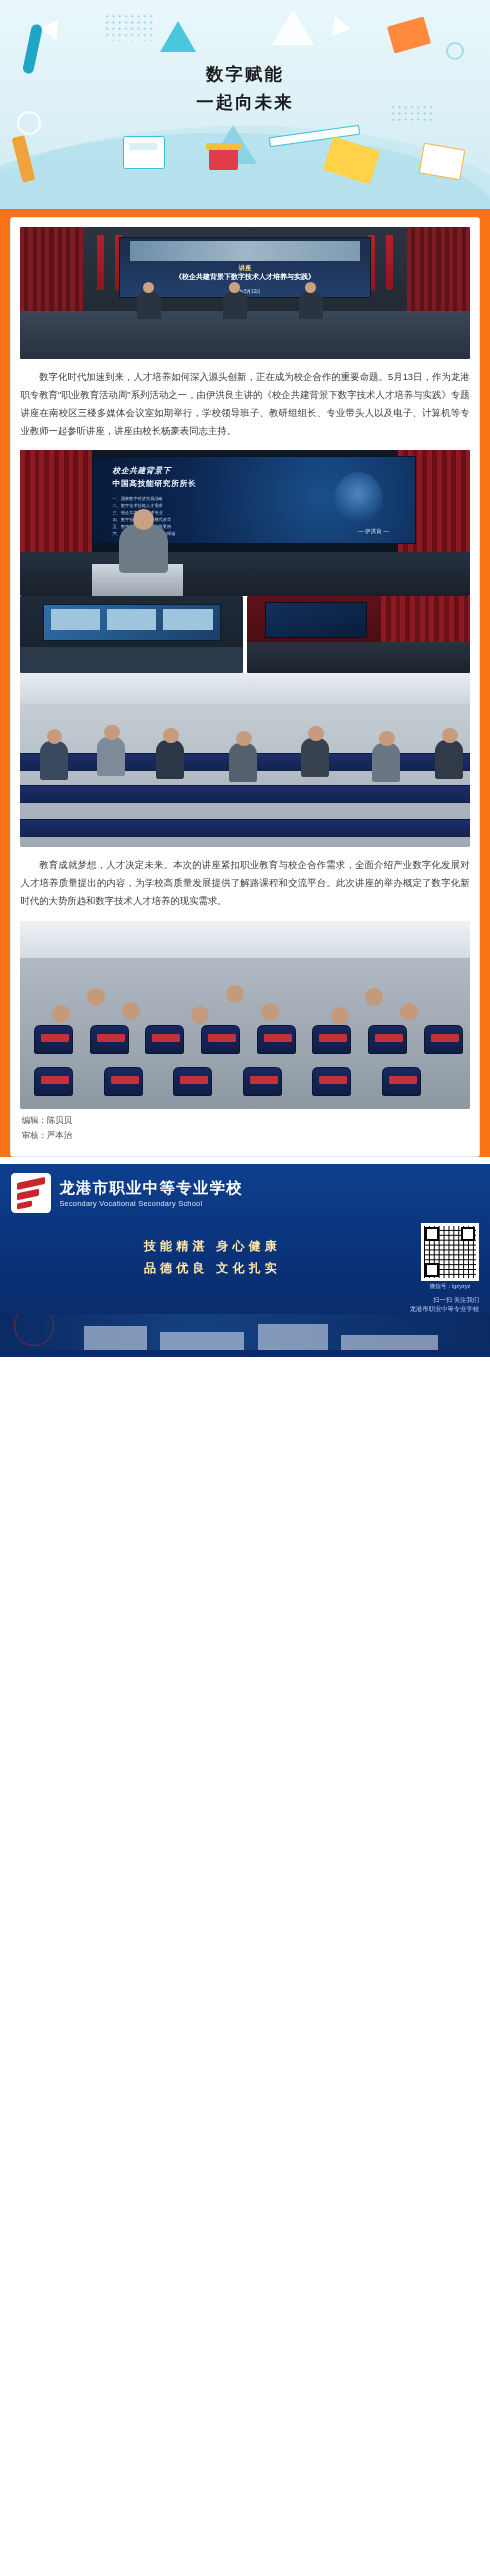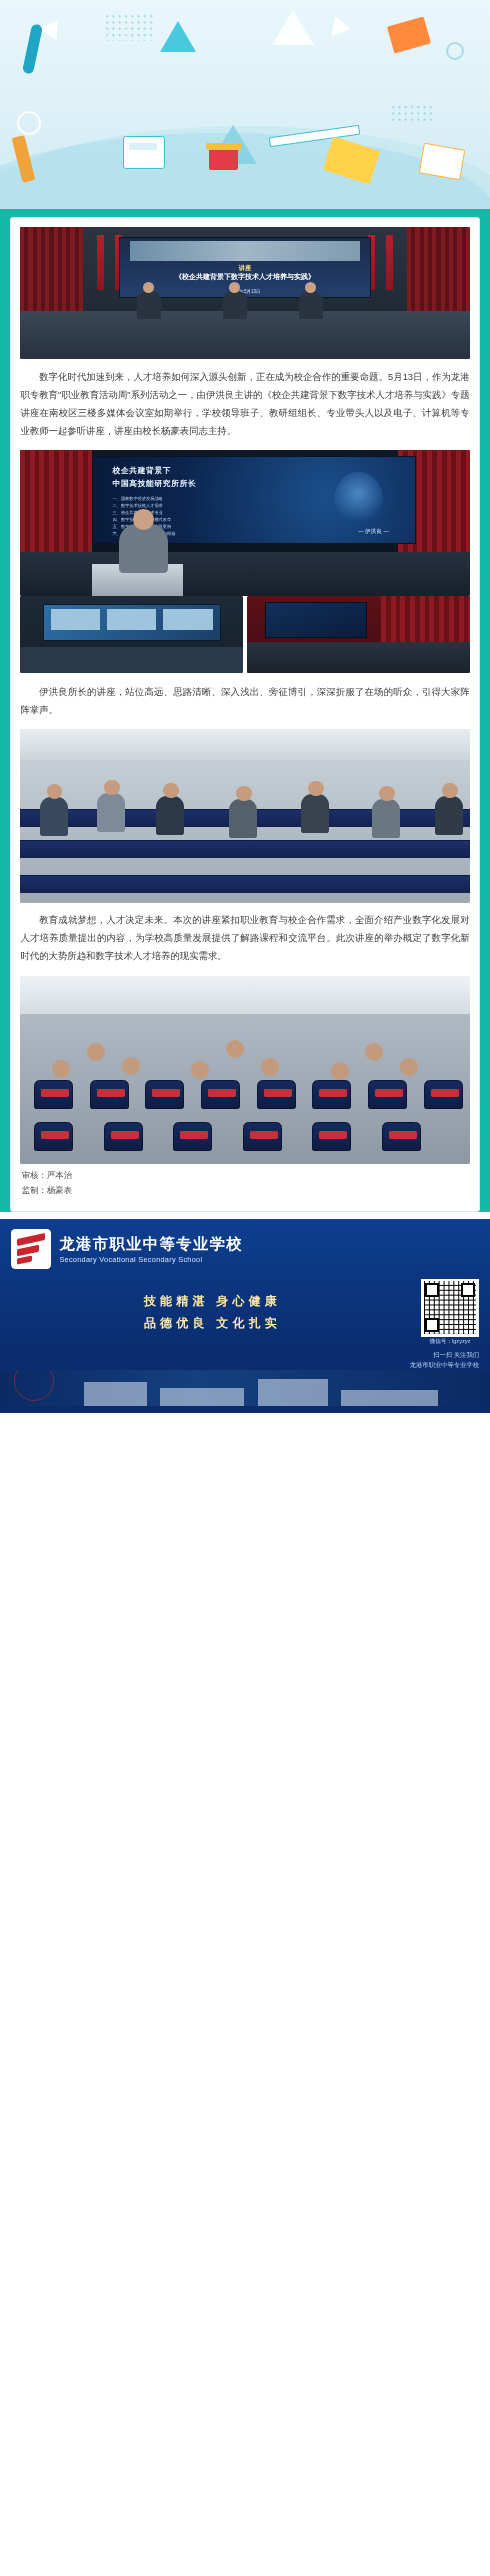--- a/index.html
+++ b/index.html
@@ -79,21 +79,21 @@
   }
   .bar {
     position:absolute;
     border-radius:2.1px;
   }
 
   
   .content {
     width: 490px;
     padding: 8.4px 9.7px 0 9.7px;
-    background: #14b8a6;
+    background: #f97316;
   }
   .card {
     border: 0.7px solid #d8e9ef;
     border-radius: 2.8px;
     padding: 8.4px 9.7px 11px 9.7px;
     background: #ffffff;
   }
   .photo {
     width: 100%;
     border-radius: 1.4px;
@@ -155,21 +155,21 @@
     background:#caa183;
   }
 
   
   .p2 { height: 146px; background: linear-gradient(#101826,#0b1220); }
   .p2 .bigscreen {
     position:absolute; left:16%; top:4%; width:72%; height:60%;
     background: radial-gradient(circle at 72% 45%, #1a4f8a 0%, #0c2550 60%, #071a38 100%);
     border:1.4px solid #0a1424;
   }
-  .p2 .bs-l1 { position:absolute; left:6%; top:10%; color:#eaf4ff; font-size:7.7px; font-weight:bold; letter-spacing:0.7px;}
+  .p2 .bs-l1 { position:absolute; left:6%; top:10%; color:#eaf4ff; font-size:7.7px; font-weight:bold; letter-spacing:0.7px;font-style:italic;}
   .p2 .bs-l2 { position:absolute; left:6%; top:26%; color:#eaf4ff; font-size:7.7px; font-weight:bold; letter-spacing:0.7px;}
   .p2 .bs-li { position:absolute; left:6%; color:#bcd6f2; font-size:4.2px; }
   .p2 .bs-sign { position:absolute; right:8%; bottom:8%; color:#dceaff; font-size:5.6px;}
   .p2 .face {
     position:absolute; right:10%; top:18%; width:49px;height:54px;
     border-radius:50% 50% 45% 45%;
     background: radial-gradient(circle at 50% 40%, rgba(120,190,255,.55), rgba(20,70,140,.15) 70%);
   }
   .p2 .redwall {
     position:absolute; top:0; bottom:26%; width:16%;
@@ -353,20 +353,24 @@
     <div class="bar" style="left:16.7px; top:136px; width:12.5px; height:46px; background:#f0a33a; transform:rotate(-14deg); border-radius:2.8px;"></div>
     <div class="bar" style="left:123px; top:136px; width:42px; height:33px; background:#ffffff; border:1.4px solid #3dbfd6; border-radius:2.8px;"></div>
     <div class="bar" style="left:129px; top:143px; width:28px; height:7px; background:#d9f1f6; border-radius:1.4px;"></div>
     <div class="bar" style="left:209px; top:146px; width:29px; height:24px; background:#e23b4a; border-radius:2.1px;"></div>
     <div class="bar" style="left:206px; top:143px; width:35px; height:7px; background:#f4c13c; border-radius:1.4px;"></div>
     <div class="bar" style="left:269px; top:131px; width:91px; height:9.7px; background:#ffffff; border:1.4px solid #3dbfd6; transform:rotate(-8deg); border-radius:1.4px;"></div>
     <div class="bar" style="left:327px; top:143px; width:49px; height:35px; background:#ffd24a; transform:rotate(18deg); border-radius:2.1px;"></div>
     <div class="bar" style="left:390px; top:21px; width:38px; height:28px; background:#ff8a3d; transform:rotate(-16deg); border-radius:2.1px;"></div>
     <div class="bar" style="left:421px; top:146px; width:42px; height:31px; background:#ffffff; border:1.4px solid #ffb13d; transform:rotate(10deg); border-radius:2.1px;"></div>
 
+    <div class="banner-title">
+      <span>数字赋能</span>
+      <span>一起向未来</span>
+    </div>
   </div>
 
   <div class="content">
     <div class="card">
 
       <div class="photo p1">
         <div class="curtain" style="left:0;"></div>
         <div class="curtain" style="right:0;"></div>
         <div class="flag" style="left:17%;"></div>
         <div class="flag" style="left:21%;"></div>
@@ -424,21 +428,20 @@
           </div>
           <div class="tbl"></div>
         </div>
         <div class="p3b">
           <div class="redc"></div>
           <div class="scr2"></div>
           <div class="row"></div>
         </div>
       </div>
 
-      <p class="para" style="margin-top:9.7px;">伊洪良所长的讲座，站位高远、思路清晰、深入浅出、旁征博引，深深折服了在场的听众，引得大家阵阵掌声。</p>
 
       <div class="photo p4">
         <div class="ceil"></div>
         <div class="seatrow" style="top:46%;"></div>
         <div class="seatrow" style="top:64%;"></div>
         <div class="seatrow" style="top:84%;"></div>
         <div class="man" style="left:19.5px; top:68px; background:#3a4a5e;">
             <div class="h"></div>
           </div>
         <div class="man" style="left:77px; top:64px; background:#7e8a97;">
@@ -512,22 +515,22 @@
         <div class="ph" style="left:171px; top:85px;"></div>
         <div class="ph" style="left:241px; top:82px;"></div>
         <div class="ph" style="left:311px; top:86px;"></div>
         <div class="ph" style="left:380px; top:82px;"></div>
         <div class="ph" style="left:67px; top:67px;"></div>
         <div class="ph" style="left:206px; top:64px;"></div>
         <div class="ph" style="left:345px; top:67px;"></div>
       </div>
 
       <div class="credits">
+        <div>编辑：陈贝贝</div>
         <div>审核：严本治</div>
-        <div>监制：杨豪表</div>
       </div>
 
     </div>
   </div>
 
   <div class="footer">
     <div class="footer-top">
       <div class="logo-mark">
         <div class="lm1"></div>
         <div class="lm2"></div>

